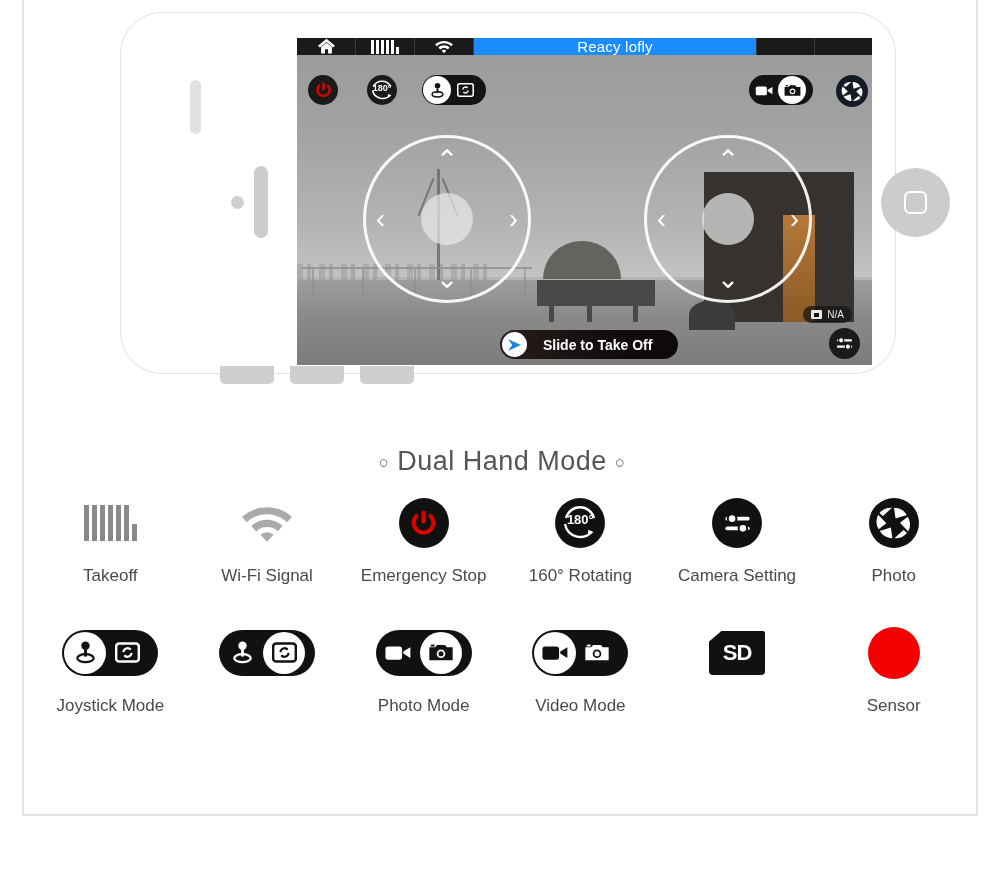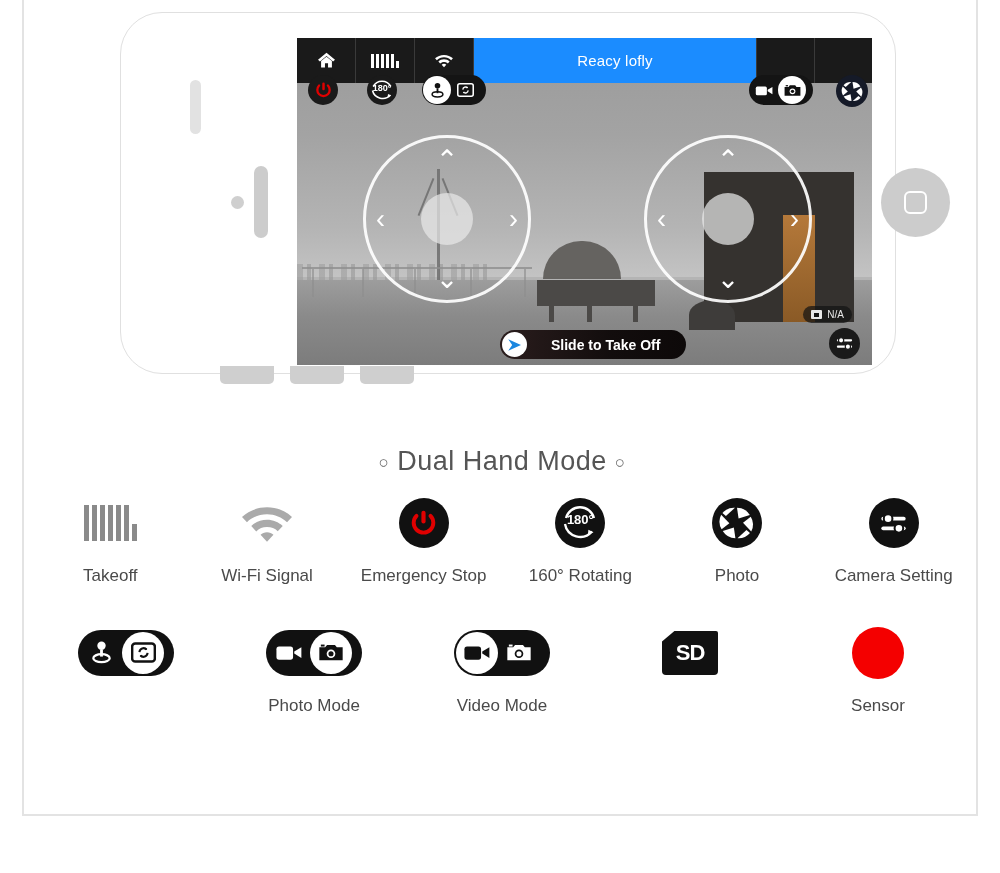--- a/index.html
+++ b/index.html
@@ -129,21 +129,21 @@
       #9b9b9b 0 6px, transparent 6px 10px, #949494 10px 14px, transparent 14px 22px);
     opacity: .55;
   }
   .blob {
     position: absolute; left: 392px; top: 80%; width: 46px; height: 30px;
     background: #3e3c3a; border-radius: 50% 50% 0 0;
   }
 
   
   .statusbar {
-    position: absolute; left: 0; top: 0; width: 100%; height: 45px;
+    position: absolute; left: 0; top: 0; width: 100%; height: 17px;
     background: #1a1a1a; display: flex; align-items: stretch;
   }
   .sb-cell {
     flex: 0 0 58px; display: flex; align-items: center; justify-content: center;
     border-right: 1px solid #3a3a3a;
   }
   .sb-title {
     flex: 1 1 auto; background: #1b8cff; color: #ffffff;
     display: flex; align-items: center; justify-content: center;
     font-size: 15px; letter-spacing: .2px;
@@ -199,21 +199,21 @@
   .takeoff {
     position: absolute; left: 203px; top: 292px;
     height: 29px; border-radius: 15px;
     background: linear-gradient(90deg, #2a1d1d 0%, #120d0d 60%, #0d0909 100%);
     display: flex; align-items: center; padding: 0 26px 0 2px;
   }
   .takeoff-knob {
     width: 25px; height: 25px; border-radius: 50%; background: #ffffff;
     display: flex; align-items: center; justify-content: center; flex: 0 0 auto;
   }
-  .takeoff-label { color: #ffffff; font-size: 14px; font-weight: bold; margin-left: 24px; white-space: nowrap; }
+  .takeoff-label { color: #ffffff; font-size: 14px; font-weight: bold; margin-left: 16px; white-space: nowrap; }
   .camset-btn {
     position: absolute; right: 12px; top: 290px;
     width: 31px; height: 31px; border-radius: 50%; background: #1a1a1a;
     display: flex; align-items: center; justify-content: center;
   }
 
   
   .caption {
     position: absolute; left: 0; top: 406px; width: 956px;
     text-align: center; color: #555555; font-size: 27px; letter-spacing: .5px; margin-top: 40px;
@@ -522,51 +522,73 @@
                 <span style="position:absolute;left:0;right:0;top:10px;text-align:center;color:#fff;font-size:13px;font-weight:bold;">180°</span>
               </div>
             </div>
           </div>
           <div class="legend-label">160° Rotating</div>
         </div>
 
         <div class="legend-cell">
           <div class="legend-ic">
             <div class="ic-circle">
+              <svg width="31" height="27" viewBox="0 0 22 20">
+                <rect x="2" y="5" width="18" height="2.8" rx="1.4" fill="#fff"></rect>
+                <rect x="2" y="12.2" width="18" height="2.8" rx="1.4" fill="#fff"></rect>
+                <circle cx="7" cy="6.4" r="3.2" fill="#fff" stroke="#111" stroke-width="1.5"></circle>
+                <circle cx="15" cy="13.6" r="3.2" fill="#fff" stroke="#111" stroke-width="1.5"></circle>
+              </svg>
+            </div>
+          </div>
+          <div class="legend-label">Camera Setting</div>
+        </div>
+
+        <div class="legend-cell">
+          <div class="legend-ic">
+            <div class="ic-circle">
               <svg width="38" height="38" viewBox="0 0 24 24">
                 <path d="M12 2.4a9.6 9.6 0 0 1 8.1 4.5l-7.1 2.3z" fill="#fff"></path>
                 <path d="M20.7 8a9.6 9.6 0 0 1 .3 9.3l-5.2-5.4z" fill="#fff"></path>
                 <path d="M20.2 18.3a9.6 9.6 0 0 1-7.9 3.3l5.7-5.1z" fill="#fff"></path>
                 <path d="M11 21.6a9.6 9.6 0 0 1-8-4.6l7-2.2z" fill="#fff"></path>
                 <path d="M2.3 16a9.6 9.6 0 0 1-.3-9.2l5.2 5.3z" fill="#fff"></path>
                 <path d="M2.8 5.7A9.6 9.6 0 0 1 10.7 2.4L5 7.5z" fill="#fff"></path>
               </svg>
             </div>
           </div>
           <div class="legend-label">Photo</div>
         </div>
 
-        <div class="legend-cell">
-          <div class="legend-ic">
-            <div class="ic-circle">
-              <svg width="31" height="27" viewBox="0 0 22 20">
-                <rect x="2" y="5" width="18" height="2.8" rx="1.4" fill="#fff"></rect>
-                <rect x="2" y="12.2" width="18" height="2.8" rx="1.4" fill="#fff"></rect>
-                <circle cx="7" cy="6.4" r="3.2" fill="#fff" stroke="#111" stroke-width="1.5"></circle>
-                <circle cx="15" cy="13.6" r="3.2" fill="#fff" stroke="#111" stroke-width="1.5"></circle>
-              </svg>
-            </div>
-          </div>
-          <div class="legend-label">Camera Setting</div>
-        </div>
-
       </div>
 
       <div class="legend-row">
 
+        <div class="legend-cell">
+          <div class="legend-ic">
+            <div class="ic-pill" style="width:92px;">
+              <div class="ic-pill-seg on">
+                <svg width="25" height="25" viewBox="0 0 22 22">
+                  <circle cx="11" cy="5" r="3.7" fill="#111"></circle>
+                  <path d="M11 8.6v6" stroke="#111" stroke-width="2.5"></path>
+                  <ellipse cx="11" cy="16" rx="7.2" ry="3.5" fill="none" stroke="#111" stroke-width="2"></ellipse>
+                </svg>
+              </div>
+              <div class="ic-pill-seg">
+                <svg width="25" height="23" viewBox="0 0 22 20">
+                  <rect x="1" y="2" width="20" height="16" rx="2.8" fill="none" stroke="#fff" stroke-width="2.2"></rect>
+                  <path d="M7.4 9.6a3.7 3.7 0 0 1 6.3-2.3M14.6 10.4a3.7 3.7 0 0 1-6.3 2.3" stroke="#fff" stroke-width="1.8" fill="none"></path>
+                  <path d="M13 5.5l1.3 2-2.4.2z" fill="#fff"></path>
+                  <path d="M9 14.5l-1.3-2 2.4-.2z" fill="#fff"></path>
+                </svg>
+              </div>
+            </div>
+          </div>
+          <div class="legend-label">Joystick Mode</div>
+        </div>
 
         <div class="legend-cell">
           <div class="legend-ic">
             <div class="ic-pill" style="width:92px;">
               <div class="ic-pill-seg">
                 <svg width="25" height="25" viewBox="0 0 22 22">
                   <circle cx="11" cy="5" r="3.7" fill="#fff"></circle>
                   <path d="M11 8.6v6" stroke="#fff" stroke-width="2.5"></path>
                   <ellipse cx="11" cy="16" rx="7.2" ry="3.5" fill="none" stroke="#fff" stroke-width="2"></ellipse>
                 </svg>

